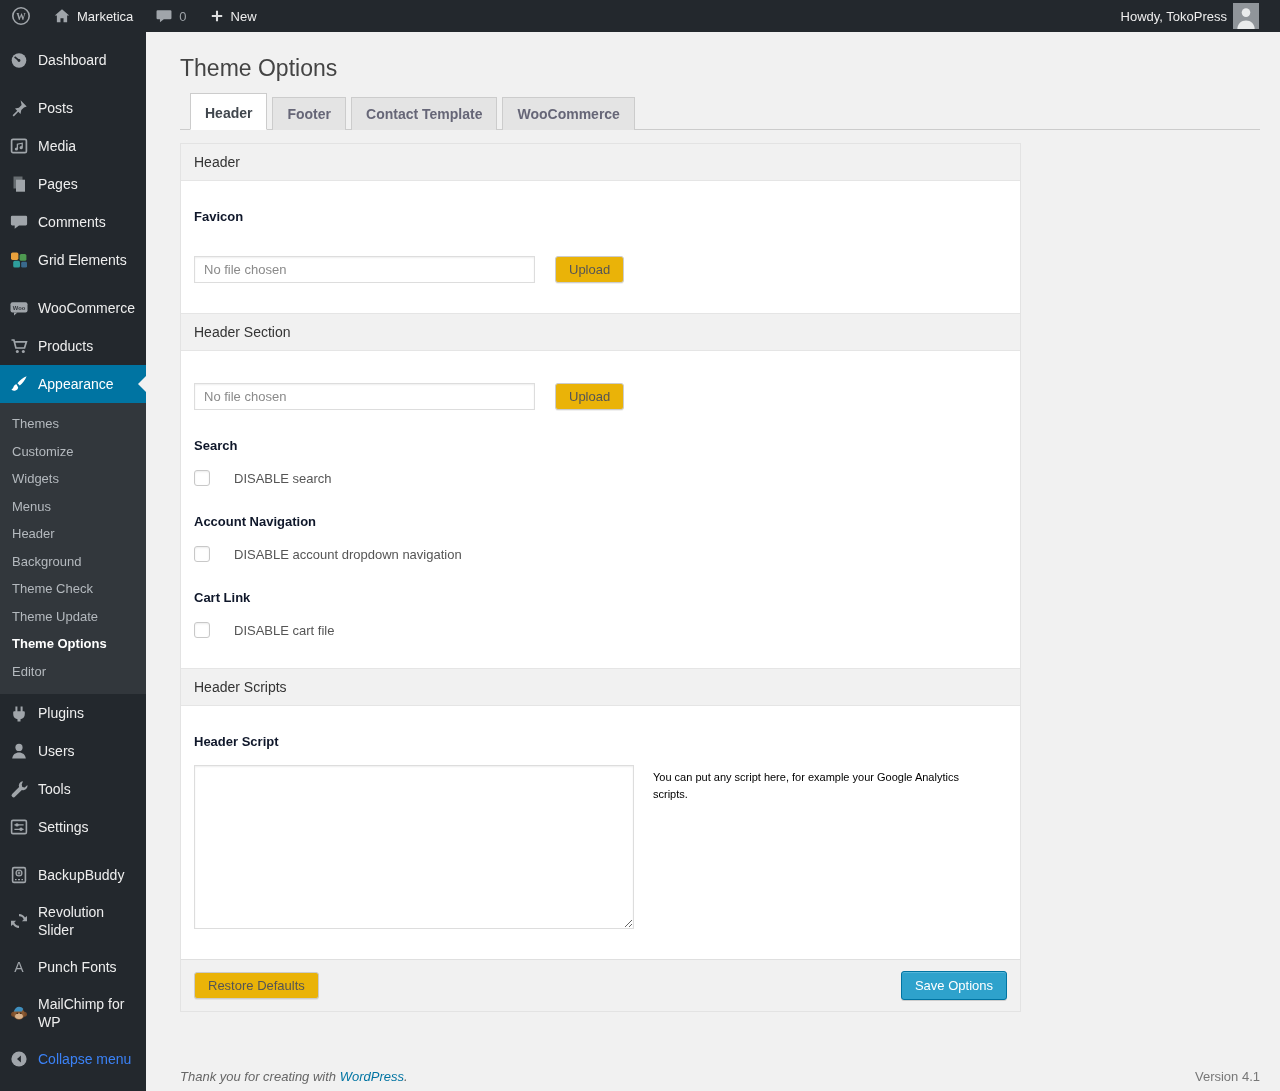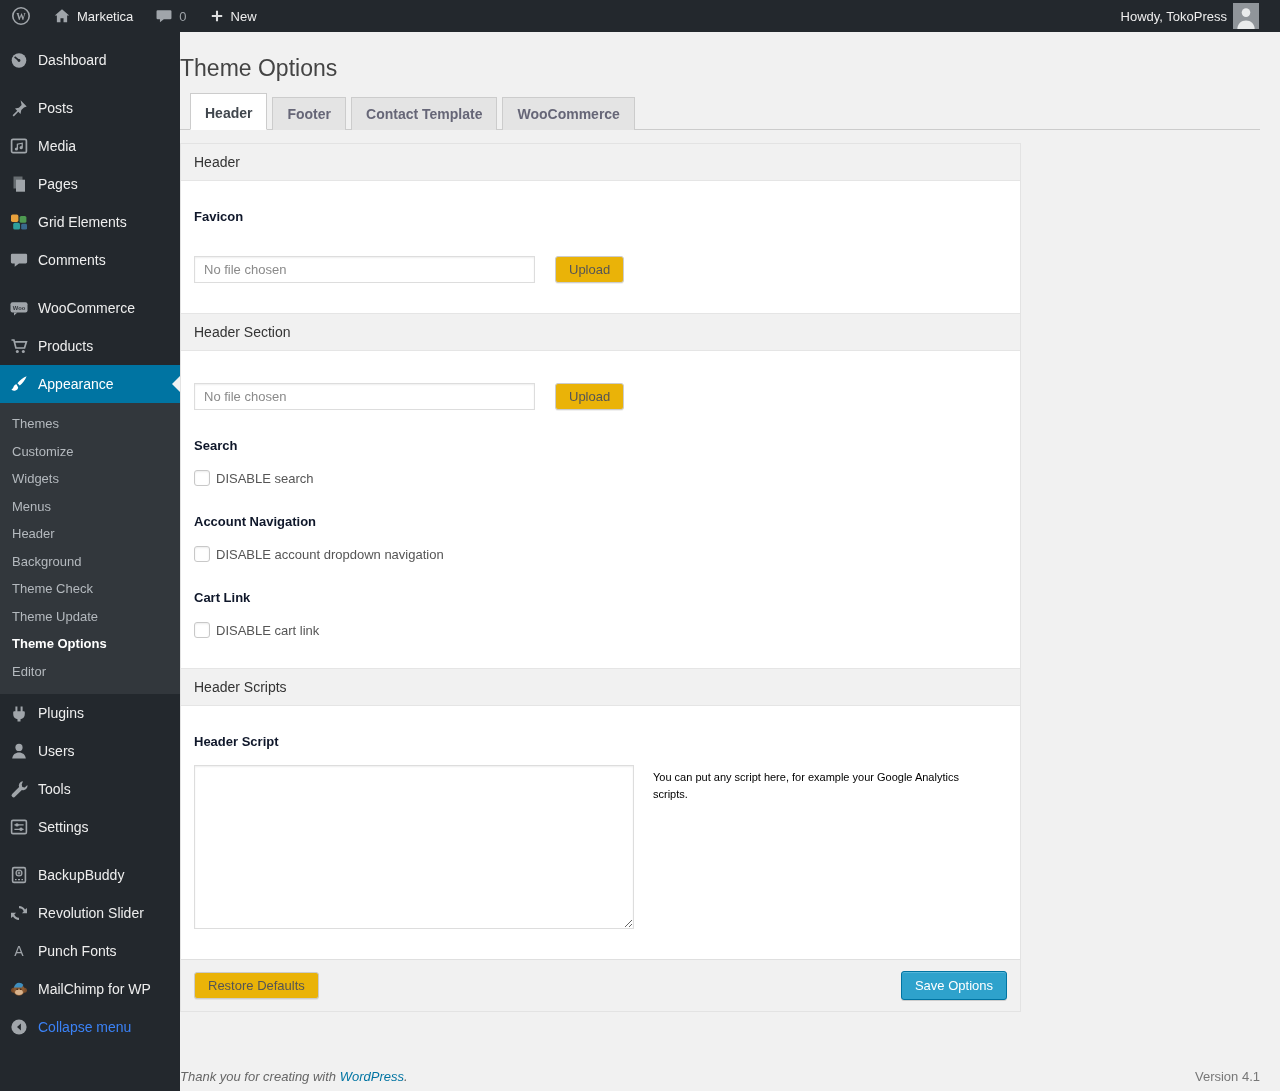--- a/index.html
+++ b/index.html
@@ -16,21 +16,21 @@
     font-size:13px; z-index:30;
   }
   .ab-item { display:flex; align-items:center; gap:6px; padding:0 11px; height:32px; cursor:pointer; }
   .ab-item svg { display:block; }
   .ab-count { color:#9ea3a8; }
   .ab-right { margin-left:auto; display:flex; align-items:center; gap:8px; padding-right:10px; }
   .avatar { width:26px; height:26px; display:block; }
 
   
   #sidebar {
-    position:absolute; top:32px; left:0; width:180px; height:1059px;
+    position:absolute; top:32px; left:0; width:146px; height:1059px;
     background:#23282d; color:#eee; padding-top:9px; z-index:20;
   }
   .menu-item {
     display:flex; align-items:center; gap:9px;
     padding:9px 8px 9px 9px; font-size:14px; cursor:pointer; line-height:18px;
   }
   .menu-item .mi { width:20px; height:20px; flex:0 0 20px; }
   .menu-item .mi svg { width:20px; height:20px; display:block; }
   .menu-sep { height:10px; }
   .menu-item.active { background:#0074a2; color:#fff; position:relative; }
@@ -75,21 +75,21 @@
     font-size:13px; color:#444; background:#fff;
     box-shadow:inset 0 1px 2px rgba(0,0,0,.07); outline:none;
     font-family:"Liberation Sans", sans-serif;
   }
   .file-display::placeholder { color:#8a8a8a; opacity:1; }
   .btn {
     background:#eab308; border:1px solid #ccc; border-radius:3px; color:#555;
     font-size:13px; padding:5px 13px; cursor:pointer; line-height:15px;
     box-shadow:0 1px 0 rgba(0,0,0,.06); font-family:"Liberation Sans", sans-serif;
   }
-  .check-row { margin-top:17px; display:flex; align-items:center; gap:6px; font-size:13px; color:#555; cursor:pointer; }
+  .check-row { margin-top:17px; display:flex; align-items:center; gap:24px; font-size:13px; color:#555; cursor:pointer; }
   .check-row input[type="checkbox"] {
     appearance:none; -webkit-appearance:none; width:16px; height:16px; margin:0;
     border:1px solid #c8c8c8; border-radius:3px; background:#fff;
     box-shadow:inset 0 1px 2px rgba(0,0,0,.08); cursor:pointer;
   }
   .script-row { margin-top:16px; display:flex; gap:19px; align-items:flex-start; }
   .script-area {
     width:440px; height:164px; border:1px solid #ddd; background:#fff;
     box-shadow:inset 0 1px 2px rgba(0,0,0,.07); resize:both; outline:none;
     font-family:"Liberation Mono", monospace; font-size:13px; padding:4px 6px; color:#444;
@@ -208,36 +208,36 @@
           <rect x="4.5" y="2.5" width="9" height="12" fill="#a0a5aa" opacity=".55"></rect>
           <rect x="7" y="5.7" width="9" height="12" fill="#a0a5aa"></rect>
         </svg>
     </span>
     <span>Pages</span>
   </div>
 
   <div class="menu-item">
     <span class="mi">
       <svg viewBox="0 0 20 20">
+          <path d="M3.2 3.8h13.6a1.3 1.3 0 0 1 1.3 1.3v7a1.3 1.3 0 0 1-1.3 1.3H10l-4.3 3.4v-3.4H3.2a1.3 1.3 0 0 1-1.3-1.3v-7a1.3 1.3 0 0 1 1.3-1.3z" fill="#a0a5aa"></path>
+        </svg>
+    </span>
+    <span>Comments</span>
+  </div>
+
+  <div class="menu-item">
+    <span class="mi">
+      <svg viewBox="0 0 20 20">
           <rect x="2" y="2.5" width="7.4" height="7.4" rx="1.6" fill="#e9a13c"></rect>
           <rect x="10.6" y="4" width="6.8" height="6.8" rx="1.6" fill="#4e9a51"></rect>
           <rect x="4.2" y="10.8" width="6.8" height="6.8" rx="1.6" fill="#2e9e9c"></rect>
           <rect x="12.2" y="11.8" width="5.8" height="5.8" rx="1.4" fill="#39698c"></rect>
         </svg>
     </span>
     <span>Grid Elements</span>
-  </div>
-
-  <div class="menu-item">
-    <span class="mi">
-      <svg viewBox="0 0 20 20">
-          <path d="M3.2 3.8h13.6a1.3 1.3 0 0 1 1.3 1.3v7a1.3 1.3 0 0 1-1.3 1.3H10l-4.3 3.4v-3.4H3.2a1.3 1.3 0 0 1-1.3-1.3v-7a1.3 1.3 0 0 1 1.3-1.3z" fill="#a0a5aa"></path>
-        </svg>
-    </span>
-    <span>Comments</span>
   </div>
 
   <div class="menu-sep"></div>
 
   <div class="menu-item">
     <span class="mi">
       <svg viewBox="0 0 20 20">
           <rect x="1.5" y="4.2" width="17" height="10.2" rx="2" fill="#a0a5aa"></rect>
           <path d="M5 14.4v3.2l3.4-3.2z" fill="#a0a5aa"></path>
           <text x="10" y="11.6" font-size="5.8" font-weight="bold" text-anchor="middle" fill="#32373c" font-family="Liberation Sans, sans-serif">Woo</text>
@@ -416,21 +416,21 @@
 
       <div class="field-label">Account Navigation</div>
       <label class="check-row">
         <input type="checkbox" style="">
         <span>DISABLE account dropdown navigation</span>
       </label>
 
       <div class="field-label">Cart Link</div>
       <label class="check-row">
         <input type="checkbox" style="">
-        <span>DISABLE cart link</span>
+        <span>DISABLE cart file</span>
       </label>
     </div>
 
     <div class="section-title">Header Scripts</div>
     <div class="section-body">
       <div class="field-label">Header Script</div>
       <div class="script-row">
         <textarea class="script-area" style=""></textarea>
         <div class="help-text">You can put any script here, for example your Google Analytics scripts.</div>
       </div>

